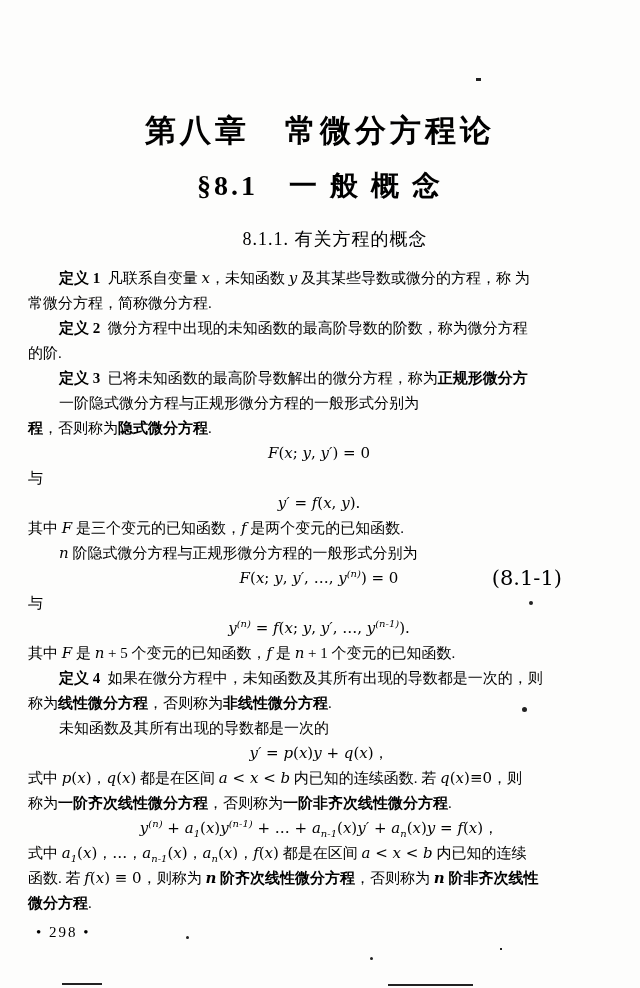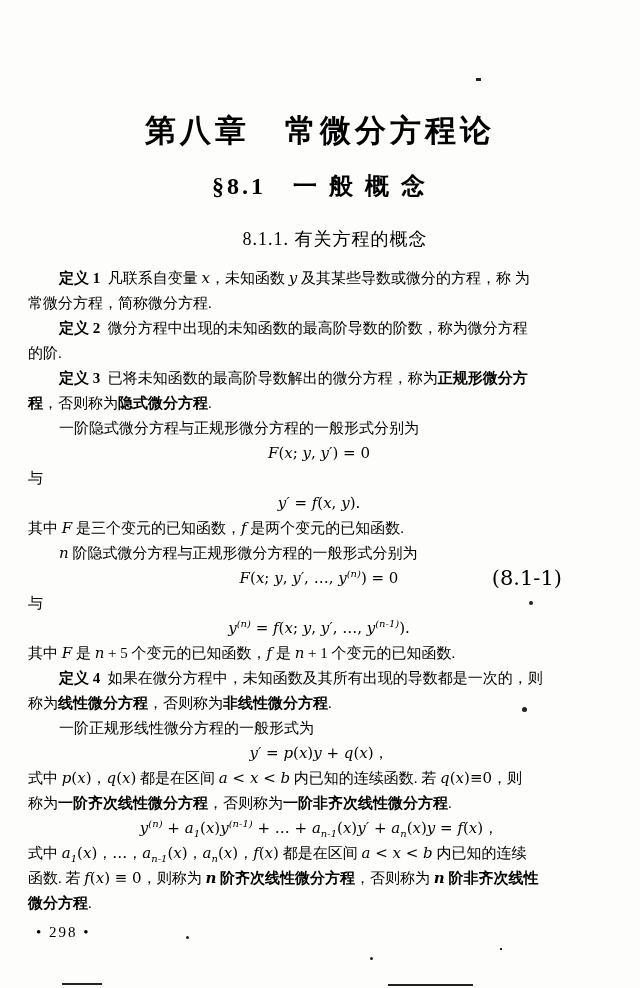--- a/index.html
+++ b/index.html
@@ -16,21 +16,21 @@
     margin: 0;
     padding-top: 112px;
     font-size: 31px;
     line-height: 38px;
     font-weight: 700;
     letter-spacing: 4px;
     text-align: center;
   }
   .section-title {
     margin: 24px 0 0 0;
-    font-size: 24px;
+    font-size: 28px;
     line-height: 24px;
     font-weight: 700;
     letter-spacing: 3px;
     text-align: center;
   }
   .subsection-title {
     margin: 30px 0 0 30px;
     font-size: 18px;
     line-height: 22px;
     font-weight: 400;
@@ -98,34 +98,34 @@
   <h1 class="chapter-title">第八章　常微分方程论</h1>
   <h2 class="section-title">§8.1　一 般 概 念</h2>
   <h3 class="subsection-title">8.1.1. 有关方程的概念</h3>
 
   <div class="content" id="content">
       <div class="line indent"><span class="seg-b">定义 1</span><span class="seg-n">  凡联系自变量 </span><span class="seg-i">x</span><span class="seg-n">，未知函数 </span><span class="seg-i">y</span><span class="seg-n"> 及其某些导数或微分的方程，称 为</span></div>
       <div class="line left"><span class="seg-n">常微分方程，简称微分方程.</span></div>
       <div class="line indent"><span class="seg-b">定义 2</span><span class="seg-n">  微分方程中出现的未知函数的最高阶导数的阶数，称为微分方程</span></div>
       <div class="line left"><span class="seg-n">的阶.</span></div>
       <div class="line indent"><span class="seg-b">定义 3</span><span class="seg-n">  已将未知函数的最高阶导数解出的微分方程，称为</span><span class="seg-b">正规形微分方</span></div>
+      <div class="line indent"><span class="seg-n">一阶隐式微分方程与正规形微分方程的一般形式分别为</span></div>
       <div class="line left"><span class="seg-b">程</span><span class="seg-n">，否则称为</span><span class="seg-b">隐式微分方程</span><span class="seg-n">.</span></div>
-      <div class="line indent"><span class="seg-n">一阶隐式微分方程与正规形微分方程的一般形式分别为</span></div>
       <div class="line center"><span class="seg-i">F</span><span class="seg-m">(</span><span class="seg-i">x</span><span class="seg-m">; </span><span class="seg-i">y</span><span class="seg-m">, </span><span class="seg-i">y′</span><span class="seg-m">) = 0</span></div>
       <div class="line left"><span class="seg-n">与</span></div>
       <div class="line center"><span class="seg-i">y′</span><span class="seg-m"> = </span><span class="seg-i">f</span><span class="seg-m">(</span><span class="seg-i">x</span><span class="seg-m">, </span><span class="seg-i">y</span><span class="seg-m">).</span></div>
       <div class="line left"><span class="seg-n">其中 </span><span class="seg-i">F</span><span class="seg-n"> 是三个变元的已知函数，</span><span class="seg-i">f</span><span class="seg-n"> 是两个变元的已知函数.</span></div>
       <div class="line indent"><span class="seg-i">n</span><span class="seg-n"> 阶隐式微分方程与正规形微分方程的一般形式分别为</span></div>
       <div class="line center"><span class="seg-i">F</span><span class="seg-m">(</span><span class="seg-i">x</span><span class="seg-m">; </span><span class="seg-i">y</span><span class="seg-m">, </span><span class="seg-i">y′</span><span class="seg-m">, …, </span><span class="seg-i">y</span><sup class="seg-sup">(n)</sup><span class="seg-m">) = 0</span><span class="eqno">(8.1-1)</span></div>
       <div class="line left"><span class="seg-n">与</span></div>
       <div class="line center"><span class="seg-i">y</span><sup class="seg-sup">(n)</sup><span class="seg-m"> = </span><span class="seg-i">f</span><span class="seg-m">(</span><span class="seg-i">x</span><span class="seg-m">; </span><span class="seg-i">y</span><span class="seg-m">, </span><span class="seg-i">y′</span><span class="seg-m">, …, </span><span class="seg-i">y</span><sup class="seg-sup">(n-1)</sup><span class="seg-m">).</span></div>
       <div class="line left"><span class="seg-n">其中 </span><span class="seg-i">F</span><span class="seg-n"> 是 </span><span class="seg-i">n</span><span class="seg-n"> + 5 个变元的已知函数，</span><span class="seg-i">f</span><span class="seg-n"> 是 </span><span class="seg-i">n</span><span class="seg-n"> + 1 个变元的已知函数.</span></div>
       <div class="line indent"><span class="seg-b">定义 4</span><span class="seg-n">  如果在微分方程中，未知函数及其所有出现的导数都是一次的，则</span></div>
       <div class="line left"><span class="seg-n">称为</span><span class="seg-b">线性微分方程</span><span class="seg-n">，否则称为</span><span class="seg-b">非线性微分方程</span><span class="seg-n">.</span></div>
-      <div class="line indent"><span class="seg-n">一阶正规形线性微分方程的一般形式为</span></div>
+      <div class="line indent"><span class="seg-n">未知函数及其所有出现的导数都是一次的</span></div>
       <div class="line center"><span class="seg-i">y′</span><span class="seg-m"> = </span><span class="seg-i">p</span><span class="seg-m">(</span><span class="seg-i">x</span><span class="seg-m">)</span><span class="seg-i">y</span><span class="seg-m"> + </span><span class="seg-i">q</span><span class="seg-m">(</span><span class="seg-i">x</span><span class="seg-m">)，</span></div>
       <div class="line left"><span class="seg-n">式中 </span><span class="seg-i">p</span><span class="seg-m">(</span><span class="seg-i">x</span><span class="seg-m">)，</span><span class="seg-i">q</span><span class="seg-m">(</span><span class="seg-i">x</span><span class="seg-m">)</span><span class="seg-n"> 都是在区间 </span><span class="seg-i">a</span><span class="seg-m"> &lt; </span><span class="seg-i">x</span><span class="seg-m"> &lt; </span><span class="seg-i">b</span><span class="seg-n"> 内已知的连续函数. 若 </span><span class="seg-i">q</span><span class="seg-m">(</span><span class="seg-i">x</span><span class="seg-m">)≡0</span><span class="seg-n">，则</span></div>
       <div class="line left"><span class="seg-n">称为</span><span class="seg-b">一阶齐次线性微分方程</span><span class="seg-n">，否则称为</span><span class="seg-b">一阶非齐次线性微分方程</span><span class="seg-n">.</span></div>
       <div class="line center"><span class="seg-i">y</span><sup class="seg-sup">(n)</sup><span class="seg-m"> + </span><span class="seg-i">a</span><sub class="seg-sub">1</sub><span class="seg-m">(</span><span class="seg-i">x</span><span class="seg-m">)</span><span class="seg-i">y</span><sup class="seg-sup">(n-1)</sup><span class="seg-m"> + … + </span><span class="seg-i">a</span><sub class="seg-sub">n-1</sub><span class="seg-m">(</span><span class="seg-i">x</span><span class="seg-m">)</span><span class="seg-i">y′</span><span class="seg-m"> + </span><span class="seg-i">a</span><sub class="seg-sub">n</sub><span class="seg-m">(</span><span class="seg-i">x</span><span class="seg-m">)</span><span class="seg-i">y</span><span class="seg-m"> = </span><span class="seg-i">f</span><span class="seg-m">(</span><span class="seg-i">x</span><span class="seg-m">)，</span></div>
       <div class="line left"><span class="seg-n">式中 </span><span class="seg-i">a</span><sub class="seg-sub">1</sub><span class="seg-m">(</span><span class="seg-i">x</span><span class="seg-m">)，…，</span><span class="seg-i">a</span><sub class="seg-sub">n-1</sub><span class="seg-m">(</span><span class="seg-i">x</span><span class="seg-m">)，</span><span class="seg-i">a</span><sub class="seg-sub">n</sub><span class="seg-m">(</span><span class="seg-i">x</span><span class="seg-m">)，</span><span class="seg-i">f</span><span class="seg-m">(</span><span class="seg-i">x</span><span class="seg-m">)</span><span class="seg-n"> 都是在区间 </span><span class="seg-i">a</span><span class="seg-m"> &lt; </span><span class="seg-i">x</span><span class="seg-m"> &lt; </span><span class="seg-i">b</span><span class="seg-n"> 内已知的连续</span></div>
       <div class="line left"><span class="seg-n">函数. 若 </span><span class="seg-i">f</span><span class="seg-m">(</span><span class="seg-i">x</span><span class="seg-m">) ≡ 0</span><span class="seg-n">，则称为 </span><span class="seg-bi">n</span><span class="seg-b"> 阶齐次线性微分方程</span><span class="seg-n">，否则称为 </span><span class="seg-bi">n</span><span class="seg-b"> 阶非齐次线性</span></div>
       <div class="line left"><span class="seg-b">微分方程</span><span class="seg-n">.</span></div>
     </div>
 
   <div class="pageno">• 298 •</div>

